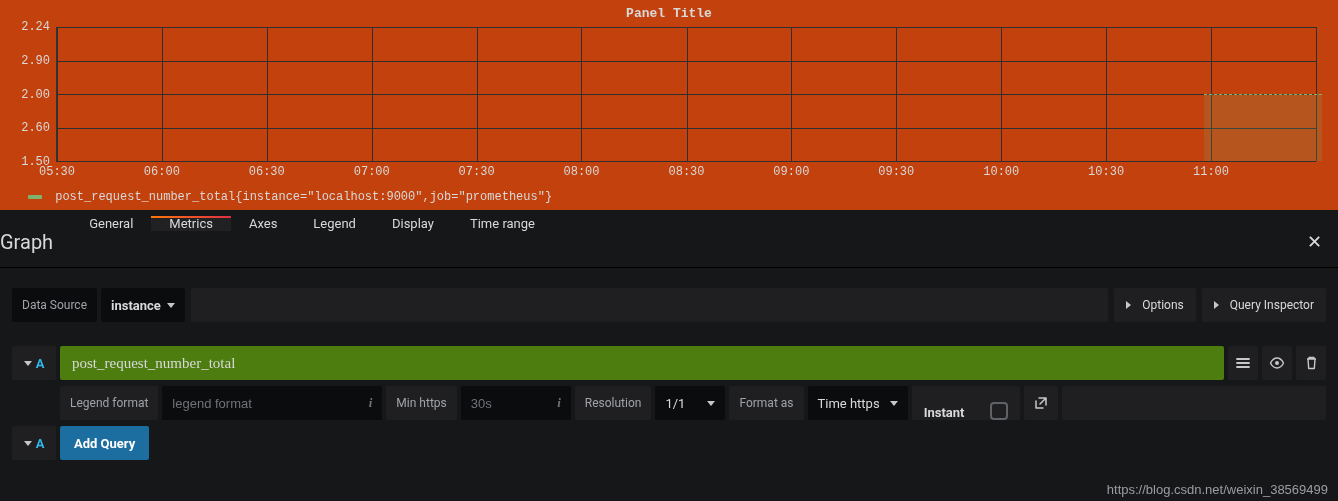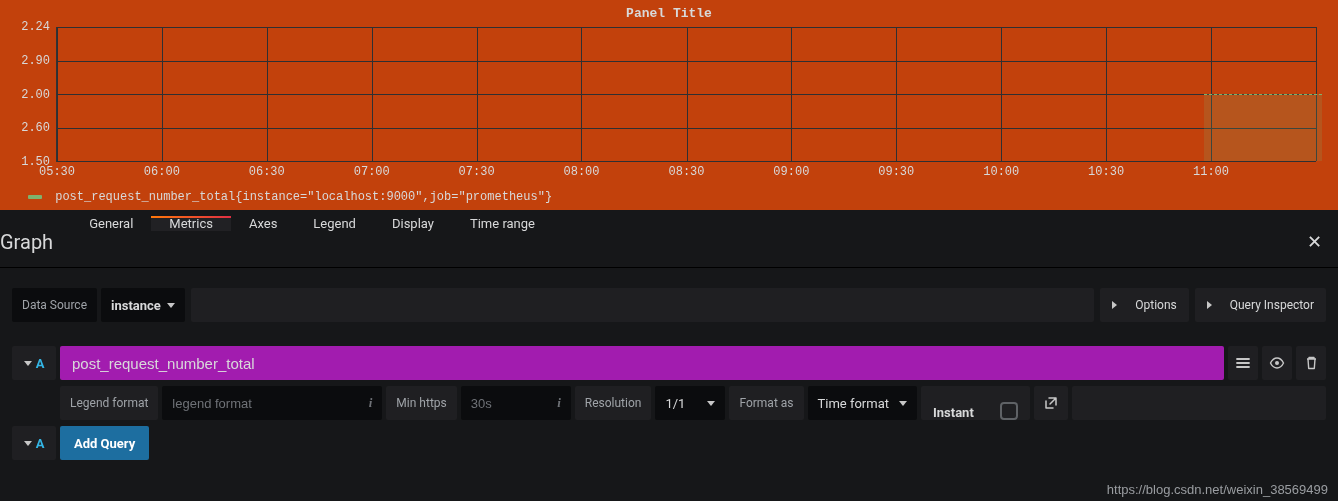--- a/index.html
+++ b/index.html
@@ -22,28 +22,28 @@
   .tab { padding: 0 18px; display: flex; align-items: center; color: #d8d9da; font-size: 13px; cursor: pointer; }
   .tab.active { background: #212124; position:relative; }
   .tab.active::before { content:""; position:absolute; top:0; left:0; right:0; height:2px; background: linear-gradient(90deg,#ff780a,#e02f44); }
   .close-x { margin-left: auto; align-self: center; font-size: 18px; color: #d8d9da; cursor: pointer; padding: 0 6px; }
 
   .query-area { background: #161719; padding: 20px 12px 10px 12px; }
   .row { display: flex; align-items: stretch; gap: 0; }
   .label-box { background: #0b0c0e; color: #9fa3a8; font-size: 12px; padding: 0 10px; height: 34px; display: flex; align-items: center; border-radius: 2px; }
   .ds-select { background: #0b0c0e; height: 34px; display: flex; align-items: center; padding: 0 10px; font-weight:700; color:#d8d9da; gap:6px; cursor:pointer; border-radius:2px; }
   .spacer-bar { flex:1; background:#1f1f22; height:34px; margin-left:6px; border-radius:2px; }
-  .side-btn { background:#1f1f22; height:34px; display:flex; align-items:center; padding:0 12px; color:#d8d9da; font-size:12px; margin-left:6px; cursor:pointer; border-radius:2px; gap:18px; }
+  .side-btn { background:#1f1f22; height:34px; display:flex; align-items:center; padding:0 12px; color:#d8d9da; font-size:12px; margin-left:6px; cursor:pointer; border-radius:2px; gap:11px; }
   .caret { width:0; height:0; border-left:4px solid transparent; border-right:4px solid transparent; border-top:5px solid #c7c7c7; display:inline-block; }
   .caret-r { width:0; height:0; border-top:4px solid transparent; border-bottom:4px solid transparent; border-left:5px solid #c7c7c7; display:inline-block; }
 
   .query-row { display:flex; align-items:stretch; margin-top:24px; gap:4px; }
   .toggle-handle { width:44px; height:34px; background:#1f1f22; display:flex; align-items:center; justify-content:center; gap:4px; border-radius:2px; cursor:pointer; }
   .letter-a { color:#33b5e5; font-weight:700; font-size:13px; }
-  .query-input { flex:1; background:#a21caf; border:none; color:#d8d9da; font-family: Liberation Sans, sans-serif; font-size:15px; padding:0 12px; height:34px; border-radius:2px; }
+  .query-input { flex:1; background:#4d7c0f; border:none; color:#d8d9da; font-family: Liberation Serif, serif; font-size:15px; padding:0 12px; height:34px; border-radius:2px; }
   .query-input::placeholder { color:#6f7277; }
   .icon-btn { width:30px; height:34px; background:#1f1f22; display:flex; align-items:center; justify-content:center; border-radius:2px; cursor:pointer; }
   svg { display:block; }
 
   .opts-row { display:flex; align-items:stretch; gap:4px; margin-top:6px; margin-left:48px; }
   .field-label { background:#1f1f22; color:#9fa3a8; font-size:12px; height:34px; display:flex; align-items:center; padding:0 10px; border-radius:2px; }
   .field-input { background:#0b0c0e; border:none; color:#d8d9da; height:34px; padding:0 10px; font-size:13px; border-radius:2px; }
   .field-input::placeholder { color:#6f7277; }
   .info-i { color:#6f7277; font-style:italic; font-family:Georgia,serif; font-weight:700; margin-left:auto; padding-left:10px; }
   .input-wrap { position:relative; display:flex; align-items:center; }
@@ -178,21 +178,21 @@
       <input class="field-input" style="width: 110px; padding-right: 26px;" placeholder="30s">
       <span class="info-i">i</span>
     </div>
     <div class="field-label">Resolution</div>
     <div class="sel-box" style="width:70px;">
       <span>1/1</span>
       <span class="caret" style="margin-left:auto;"></span>
     </div>
     <div class="field-label">Format as</div>
     <div class="sel-box">
-      <span>Time format</span>
+      <span>Time https</span>
       <span class="caret"></span>
     </div>
     <div class="instant">
       <span style="font-weight:700;">Instant</span>
       <span class="chk"></span>
     </div>
     <div class="ext-icon">
       <svg width="14" height="14" viewBox="0 0 14 14">
           <path d="M5 2h7v7M12 2L6 8M9 12H2V5" fill="none" stroke="#c7c7c7" stroke-width="1.5" stroke-linecap="round" stroke-linejoin="round"></path>
         </svg>

